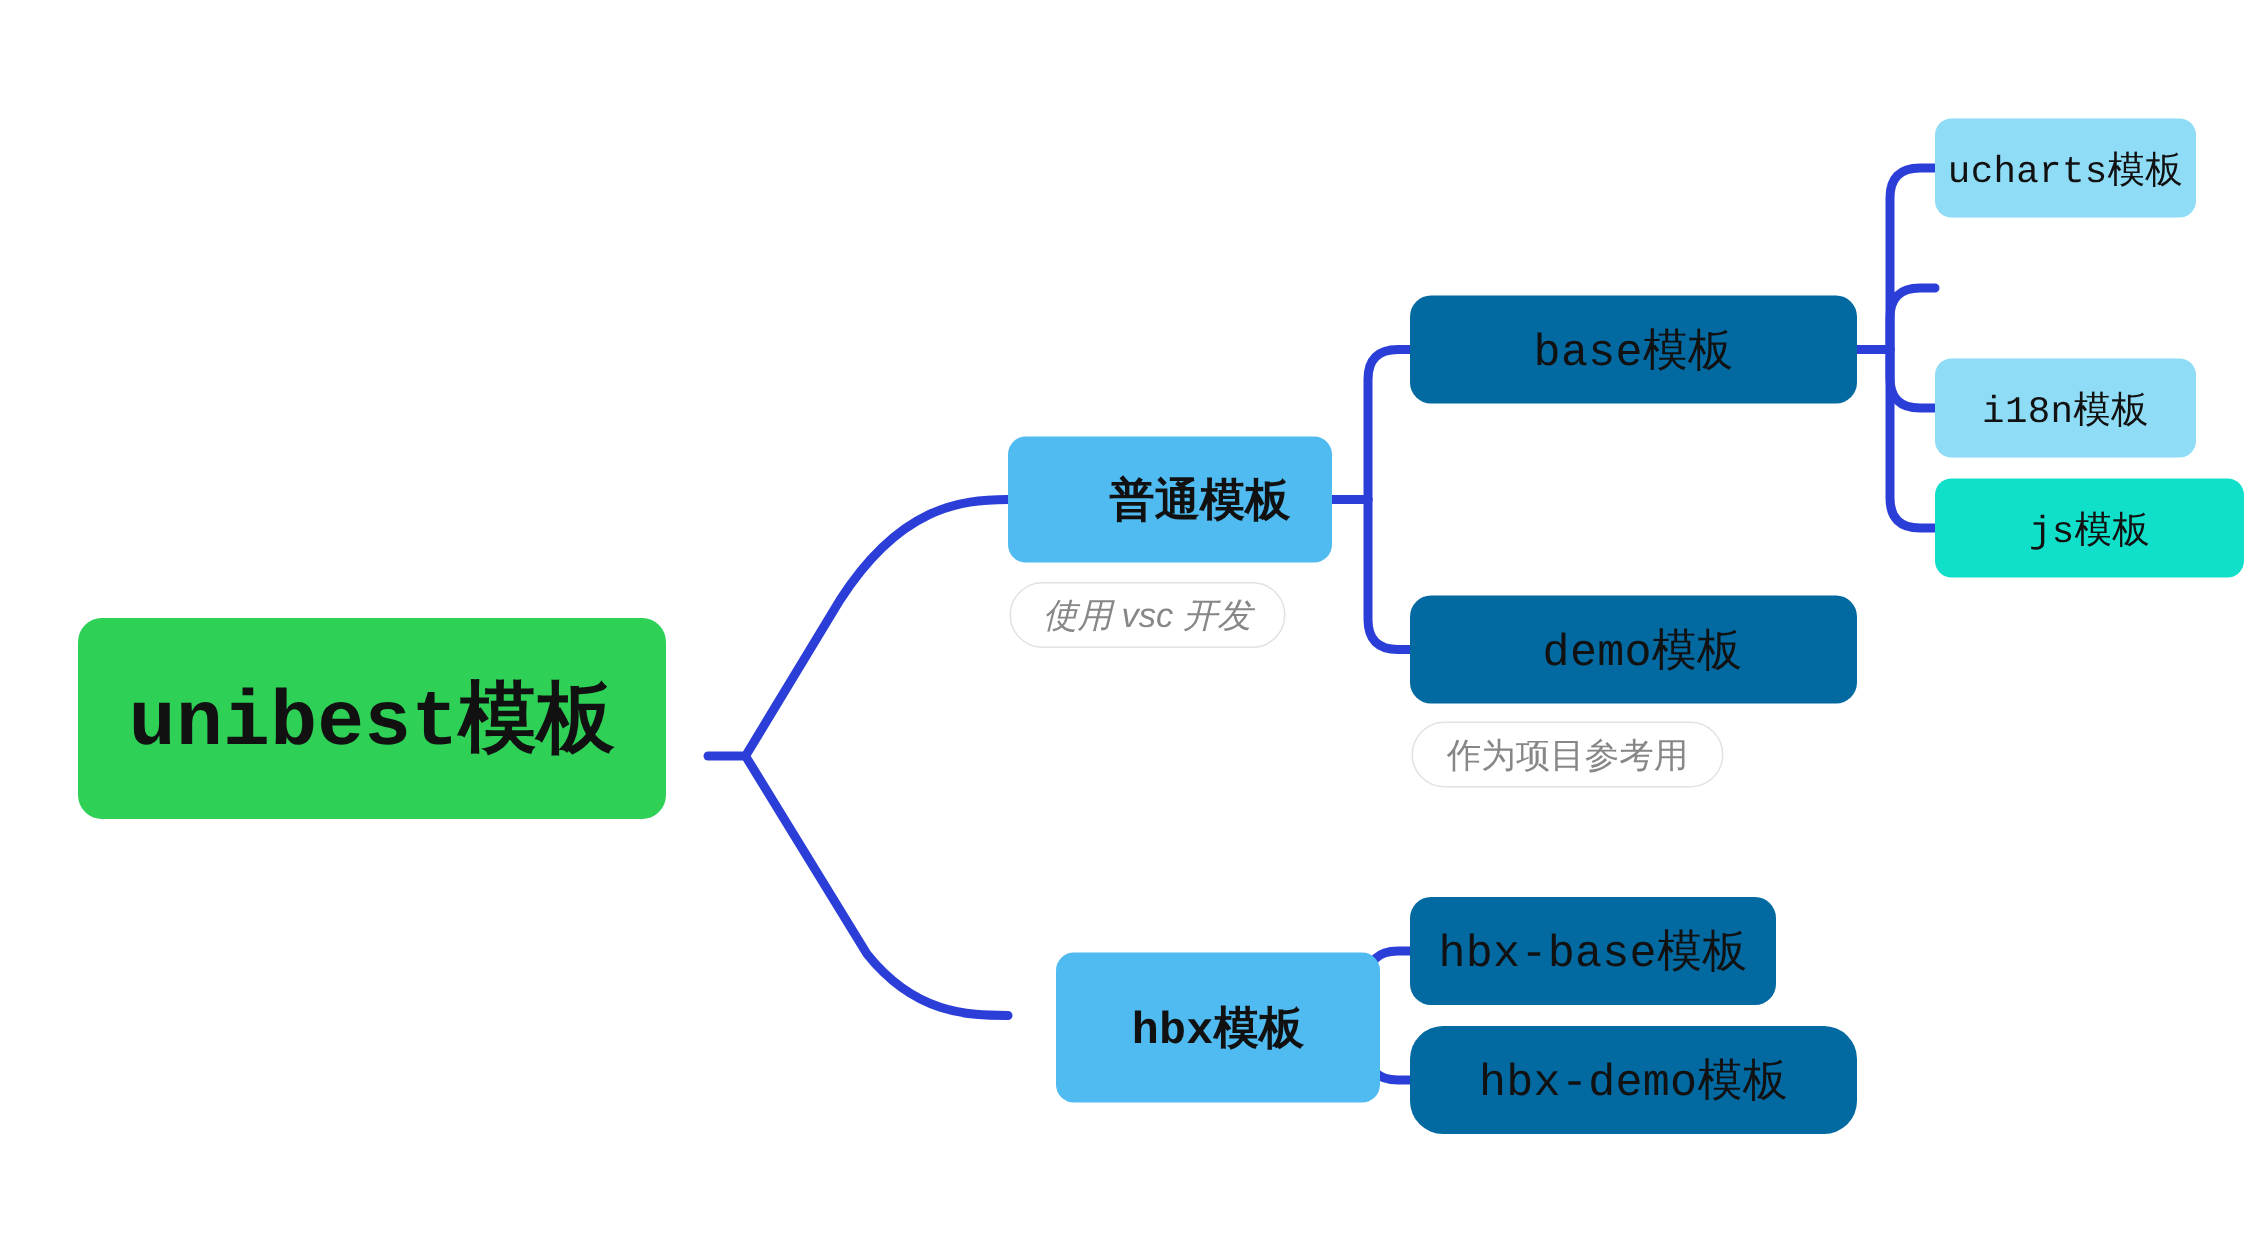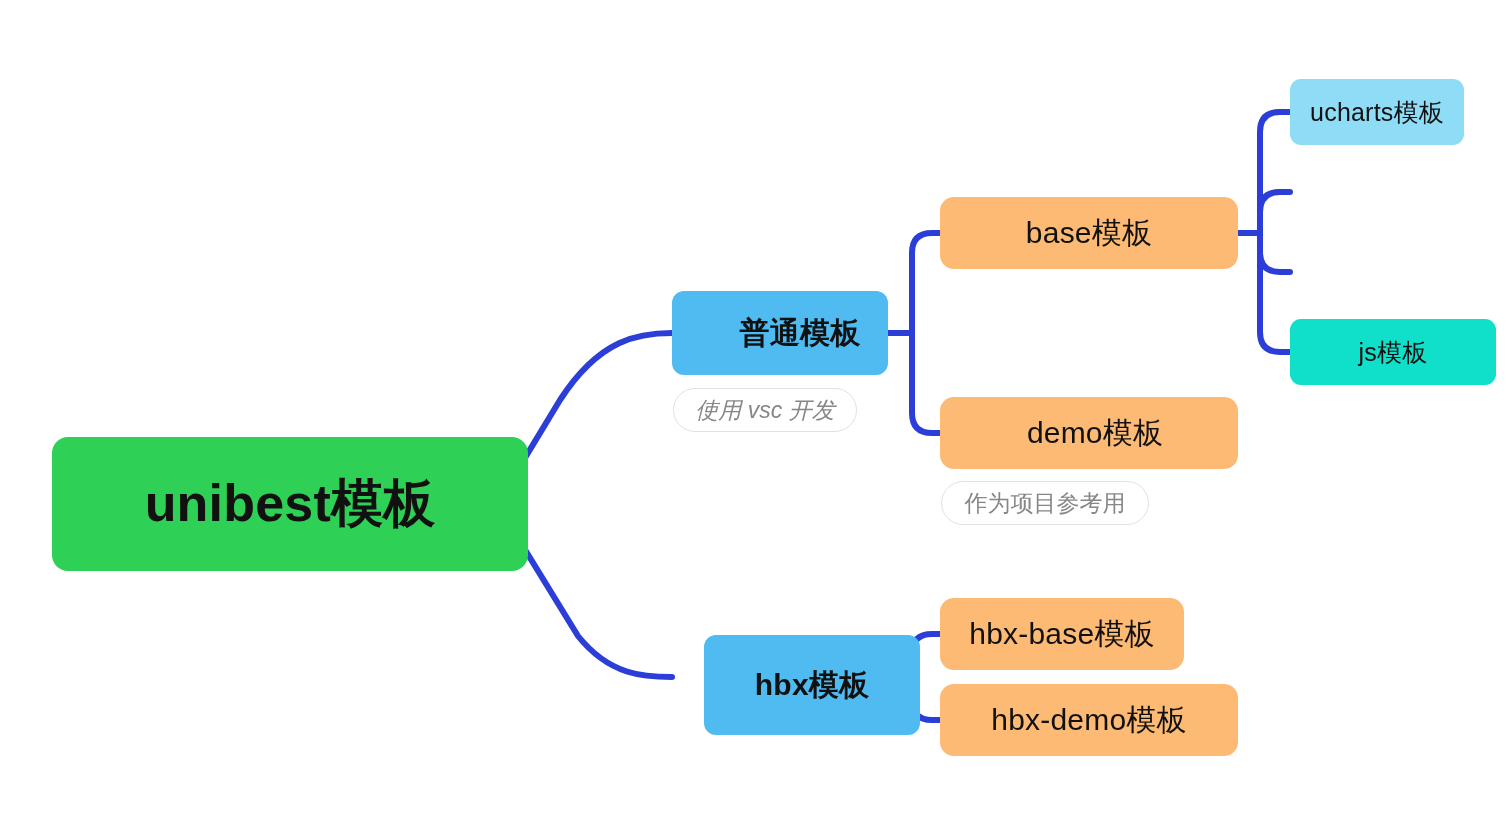--- a/index.html
+++ b/index.html
@@ -28,35 +28,36 @@
   .node {
     position: absolute;
     box-sizing: border-box;
     display: flex;
     align-items: center;
     justify-content: center;
     border-radius: 12px;
     color: #111111;
     white-space: nowrap;
     letter-spacing: 0.2px;
+    font-family: Liberation Mono, monospace;
   }
   .node-root {
     background: #2ed056;
     border-radius: 16px;
     font-size: 52px;
     font-weight: 700;
   }
   .node-l1 {
     background: #4fbbf0;
     border-radius: 12px;
     font-size: 30px;
     font-weight: 700;
   }
   .node-l2 {
-    background: #fdba74;
+    background: #0369a1;
     border-radius: 14px;
     font-size: 30px;
     font-weight: 400;
   }
   .node-l3 {
     background: #8fdcf7;
     border-radius: 11px;
     font-size: 25px;
     font-weight: 400;
   }
@@ -101,37 +102,38 @@
       <path d="M1260 233 L1260 212 Q1260 192 1280 192 L1290 192"></path>
       <path d="M1260 233 L1260 252 Q1260 272 1280 272 L1290 272"></path>
       <path d="M1260 233 L1260 332 Q1260 352 1280 352 L1290 352"></path>
 
       <path d="M888 677 L912 677"></path>
       <path d="M912 677 L912 654 Q912 634 932 634 L940 634"></path>
       <path d="M912 677 L912 700 Q912 720 932 720 L940 720"></path>
     </g>
   </svg>
 
-  <div class="node node-root" style="left:52px; top:437px; width:476px; height:134px;">unibest模板</div>
+  <div class="node node-root" style="left:52px; top:412px; width:392px; height:134px;">unibest模板</div>
 
   <div class="node node-l1" style="left:672px; top:291px; width:216px; height:84px;padding-left:40px;">普通模板</div>
 
   <div class="note" style="left:673px; top:388px; width:184px; height:44px;font-style:italic;">使用 vsc 开发</div>
 
   <div class="node node-l1" style="left:704px; top:635px; width:216px; height:100px;">hbx模板</div>
 
   <div class="node node-l2" style="left:940px; top:197px; width:298px; height:72px;">base模板</div>
 
   <div class="node node-l2" style="left:940px; top:397px; width:298px; height:72px;padding-left:12px;">demo模板</div>
 
   <div class="note" style="left:941px; top:481px; width:208px; height:44px;">作为项目参考用</div>
 
   <div class="node node-l3" style="left:1290px; top:79px; width:174px; height:66px;">ucharts模板</div>
 
 
+  <div class="node node-l3" style="left:1290px; top:239px; width:174px; height:66px;">i18n模板</div>
 
   <div class="node node-l3 node-accent" style="left:1290px; top:319px; width:206px; height:66px;">js模板</div>
 
   <div class="node node-l2" style="left:940px; top:598px; width:244px; height:72px;">hbx-base模板</div>
 
-  <div class="node node-l2" style="left:940px; top:684px; width:298px; height:72px;">hbx-demo模板</div>
+  <div class="node node-l2" style="left:940px; top:684px; width:298px; height:72px;border-radius:22px;">hbx-demo模板</div>
 
 </div>
 
 </body></html>

